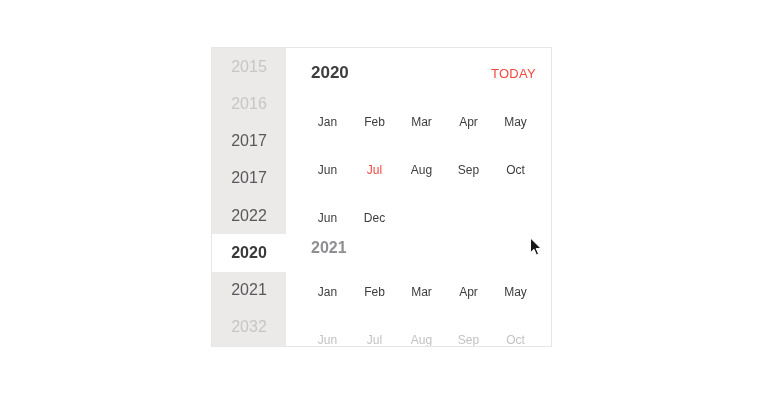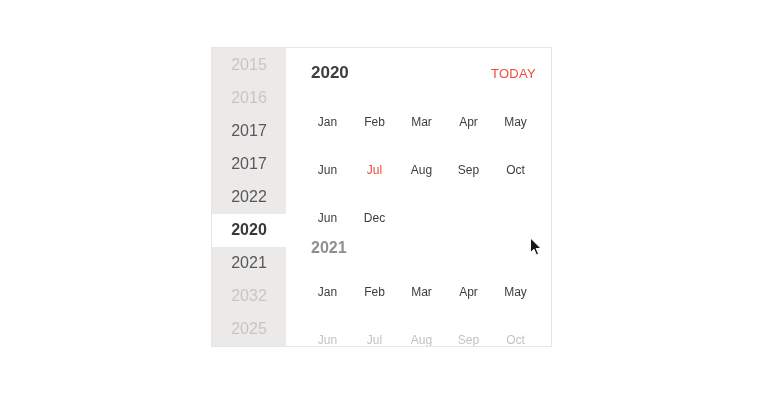--- a/index.html
+++ b/index.html
@@ -60,21 +60,20 @@
 
     <div class="year-sidebar" id="year-sidebar">
         <div class="year y-faded">2015</div>
         <div class="year y-faded">2016</div>
         <div class="year">2017</div>
         <div class="year">2017</div>
         <div class="year">2022</div>
         <div class="year y-selected">2020</div>
         <div class="year">2021</div>
         <div class="year y-faded">2032</div>
-        <div class="year y-faded">2025</div>
       </div>
 
     <div class="main-area">
       <div class="main-header">
         <span class="header-year">2020</span>
         <button class="today-button">TODAY</button>
       </div>
       <div id="sections">
           <div class="months-grid">
             <span class="month">Jan</span>

